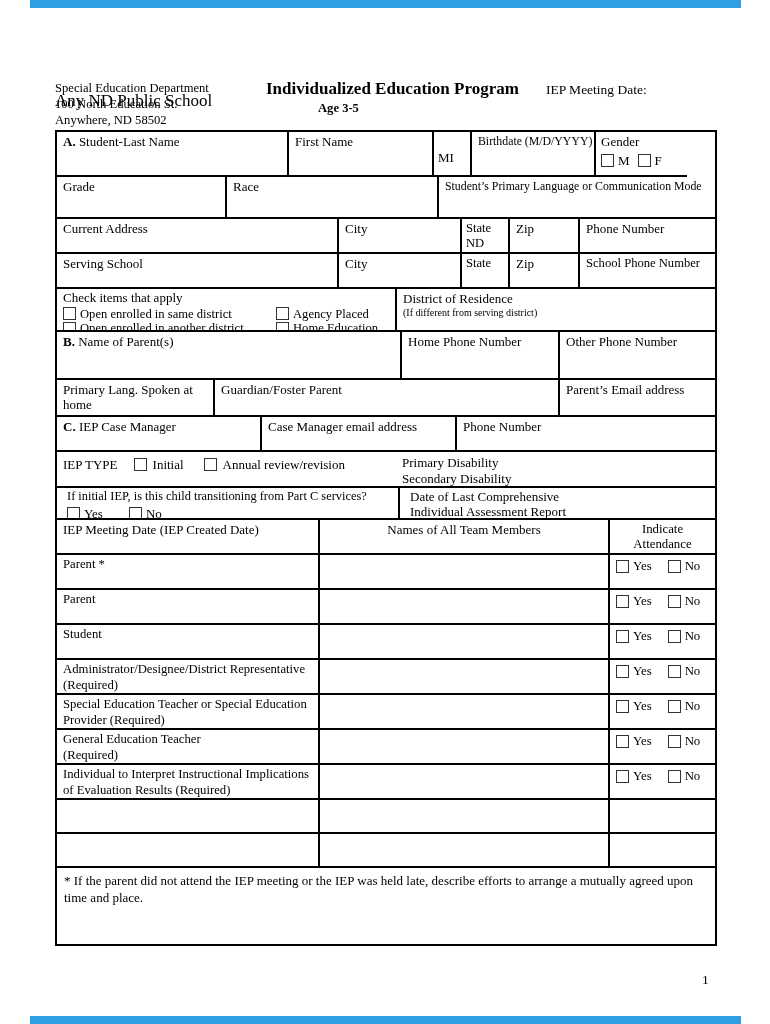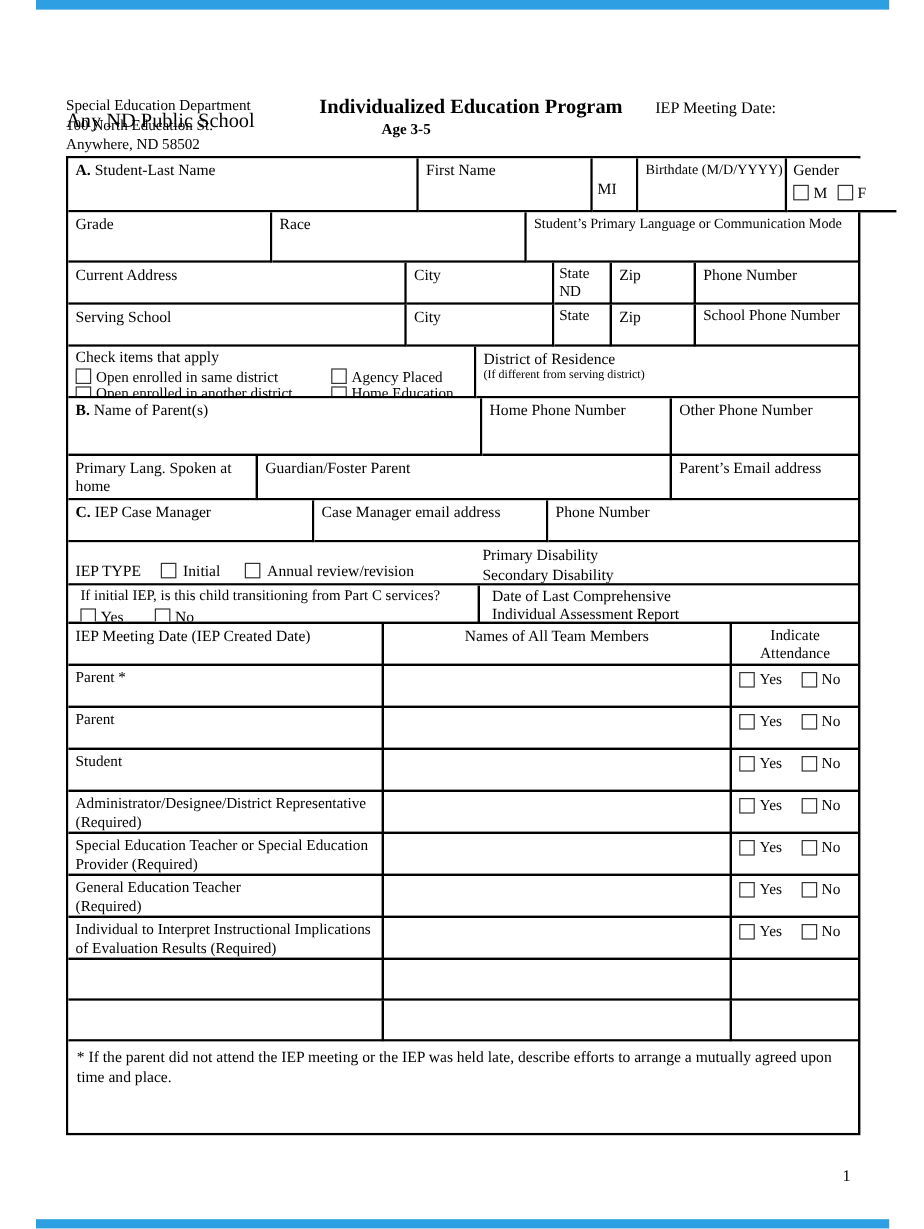--- a/index.html
+++ b/index.html
@@ -15,21 +15,21 @@
   .meetdate{left:546px;top:82px;font-size:13.5px;}
   .pagenum{left:702px;top:972px;font-size:13.5px;}
   .tbl{position:absolute;left:55px;top:130px;width:662px;box-sizing:border-box;border:2px solid #000;}
   .row{display:flex;}
   .cell{box-sizing:border-box;flex:none;border-right:2px solid #000;border-bottom:2px solid #000;
         padding:2px 6px;font-size:13px;line-height:15.5px;position:relative;overflow:hidden;background:#fff;}
   .cell:last-child{border-right:0;}
   .row:last-child .cell{border-bottom:0;}
   .h45{height:45px}.h42{height:42px}.h35{height:35px}.h43{height:43px}.h48{height:48px}
   .h37{height:37px}.h36{height:36px}.h32{height:32px}.h34{height:34px}.h84{height:76px}
-  .w260{width:292px}.w145{width:145px}.w38{width:38px}.w124{width:124px}.w91{width:91px}
+  .w260{width:232px}.w145{width:145px}.w38{width:38px}.w124{width:124px}.w91{width:91px}
   .w170{width:170px}.w212{width:212px}.w276{width:276px}
   .w282{width:282px}.w123{width:123px}.w48{width:48px}.w70{width:70px}.w135{width:135px}
   .w318{width:318px}.w340{width:340px}
   .w345{width:345px}.w158{width:158px}.w155{width:155px}
   .w205{width:205px}.w195{width:195px}.w258{width:258px}
   .w343{width:343px}.w315{width:315px}
   .w263{width:263px}.w290{width:290px}.w105{width:105px}.w658{width:658px}
   .small{font-size:10px;line-height:12px;}
   .f118{font-size:11.8px;}
   .f124{font-size:12.4px;}
@@ -202,21 +202,21 @@
       <div class="cell w195">
         <span>Case Manager email address</span>
       </div>
       <div class="cell w258">
         <span>Phone Number</span>
       </div>
     </div>
 
     <div class="row h36">
       <div class="cell w658">
-        <div class="iepline" style="margin-top:14px">
+        <div class="iepline" style="margin-top:3px">
           <span>IEP TYPE</span>
           <span class="cb" style="margin-left:10px"></span>
           <span>Initial</span>
           <span class="cb" style="margin-left:14px"></span>
           <span>Annual review/revision</span>
         </div>
         <div class="disab">
           <div>Primary Disability</div>
           <div>Secondary Disability</div>
         </div>

